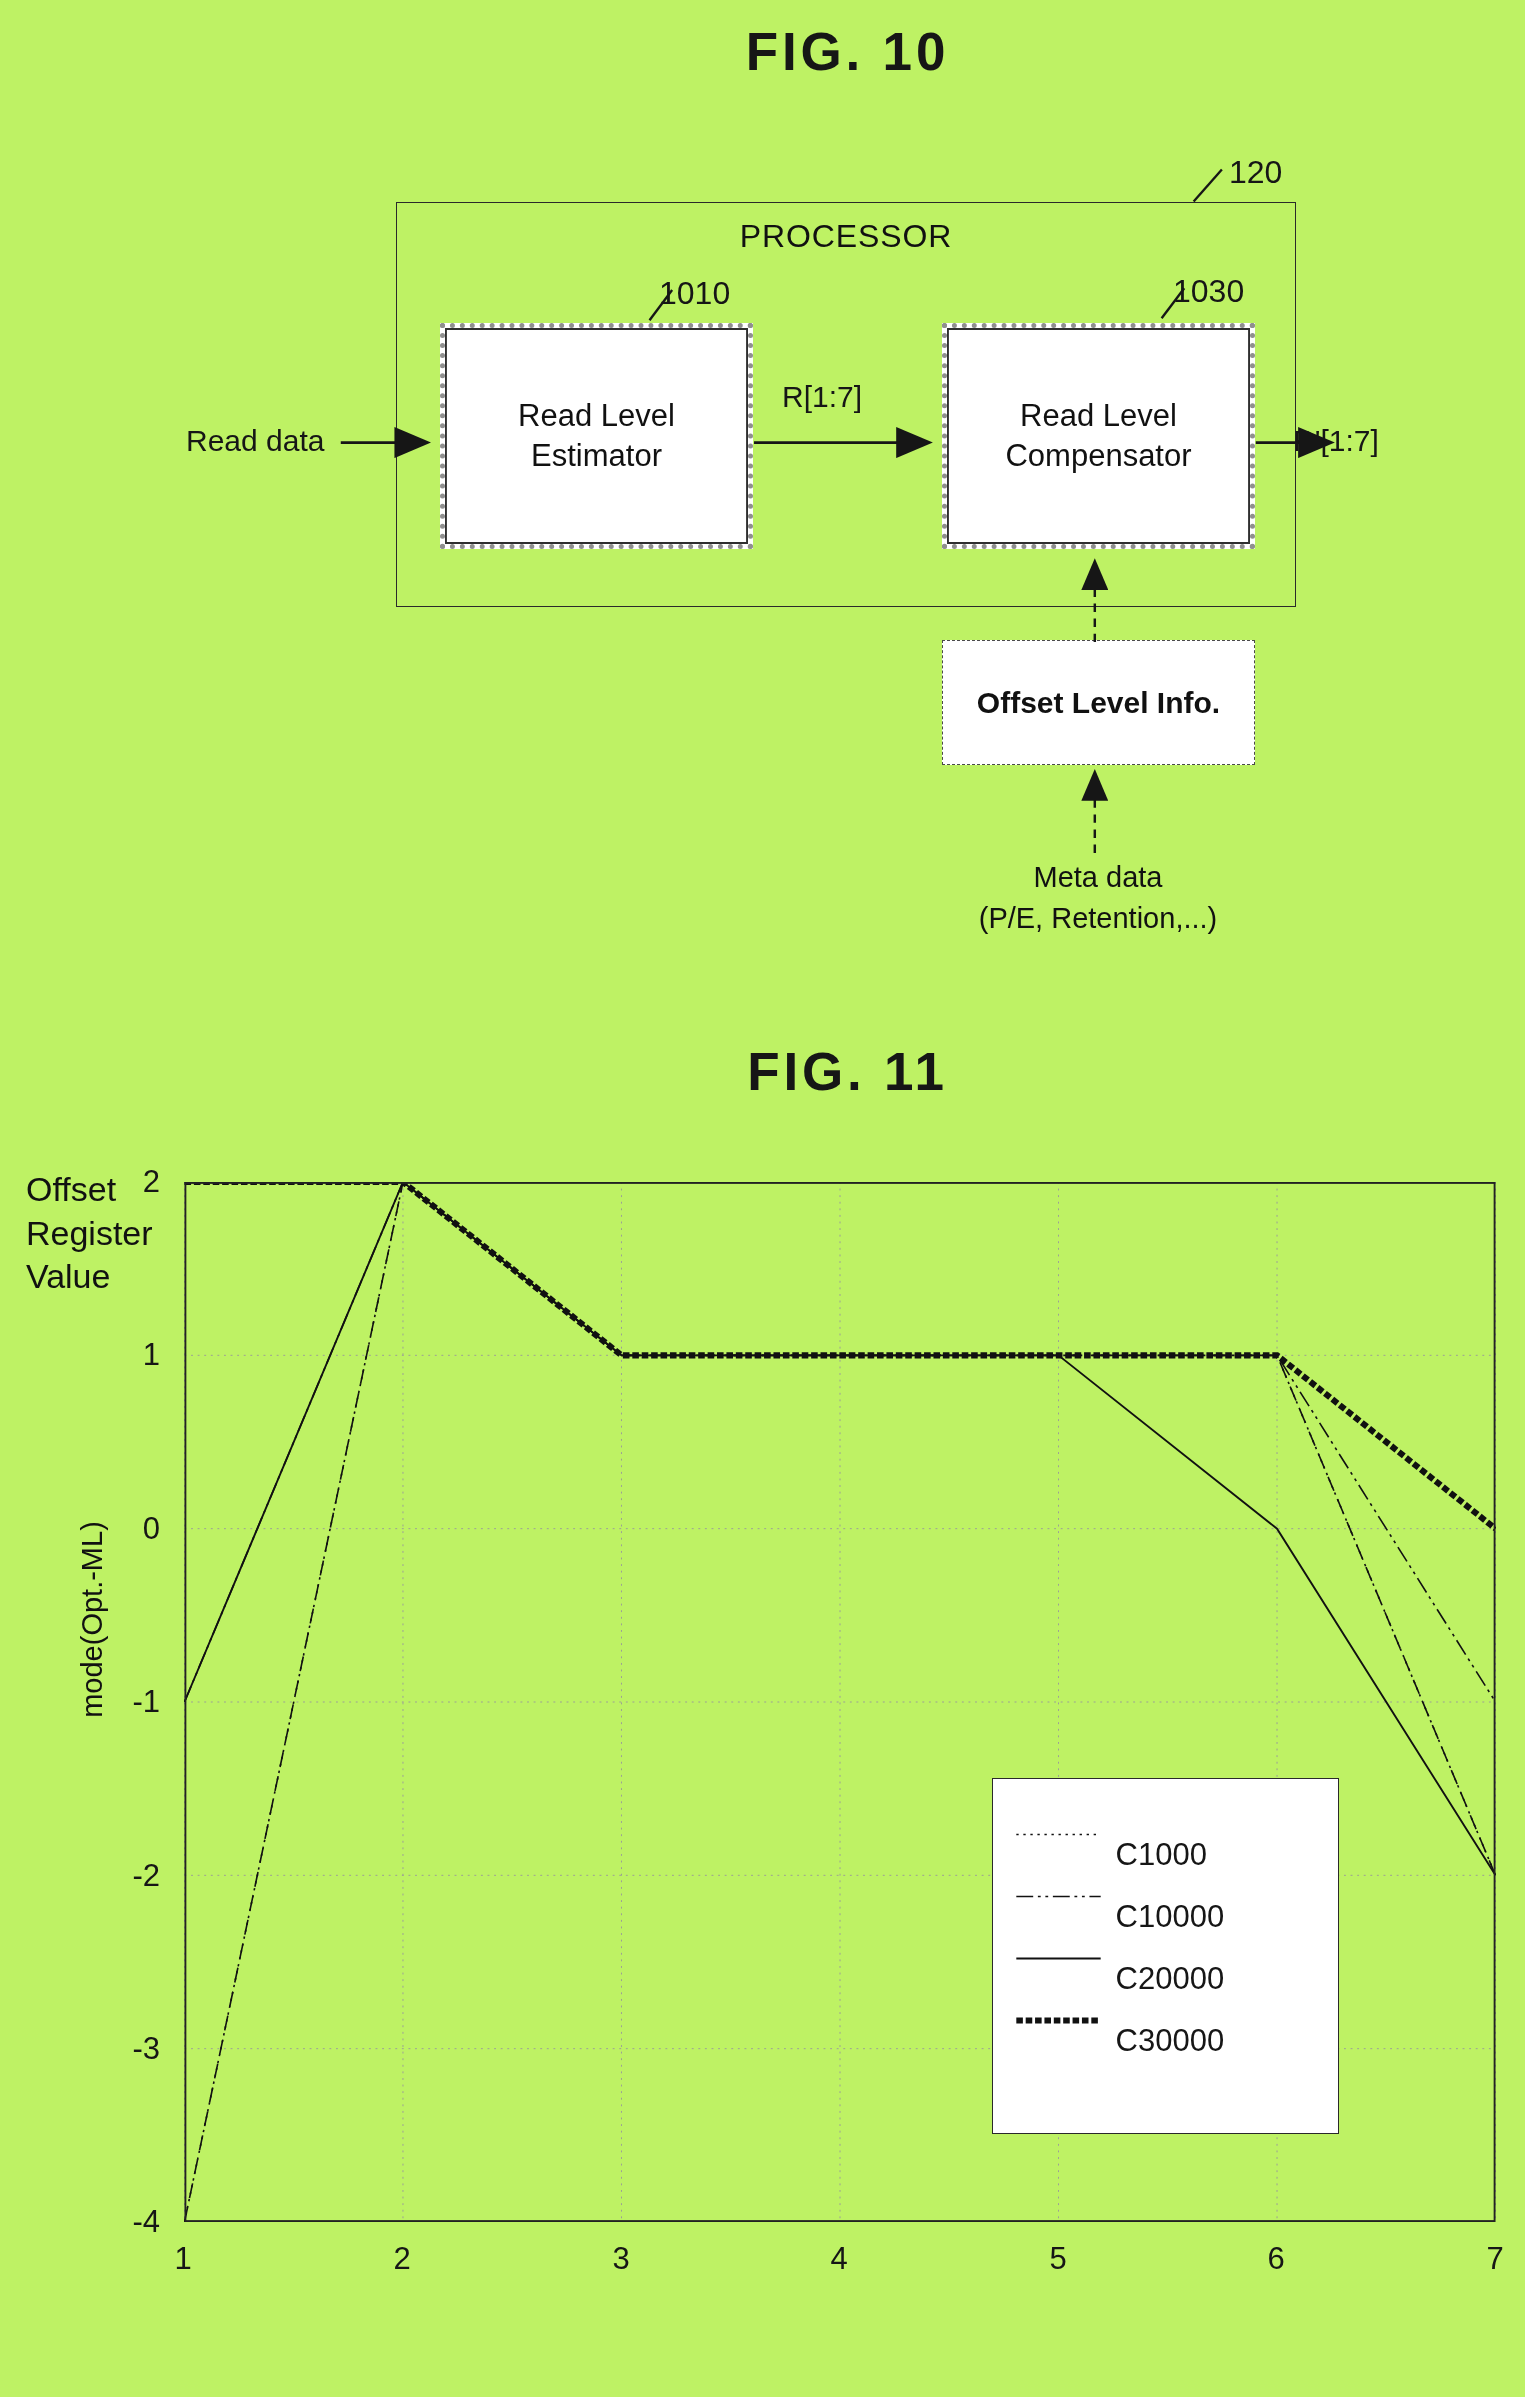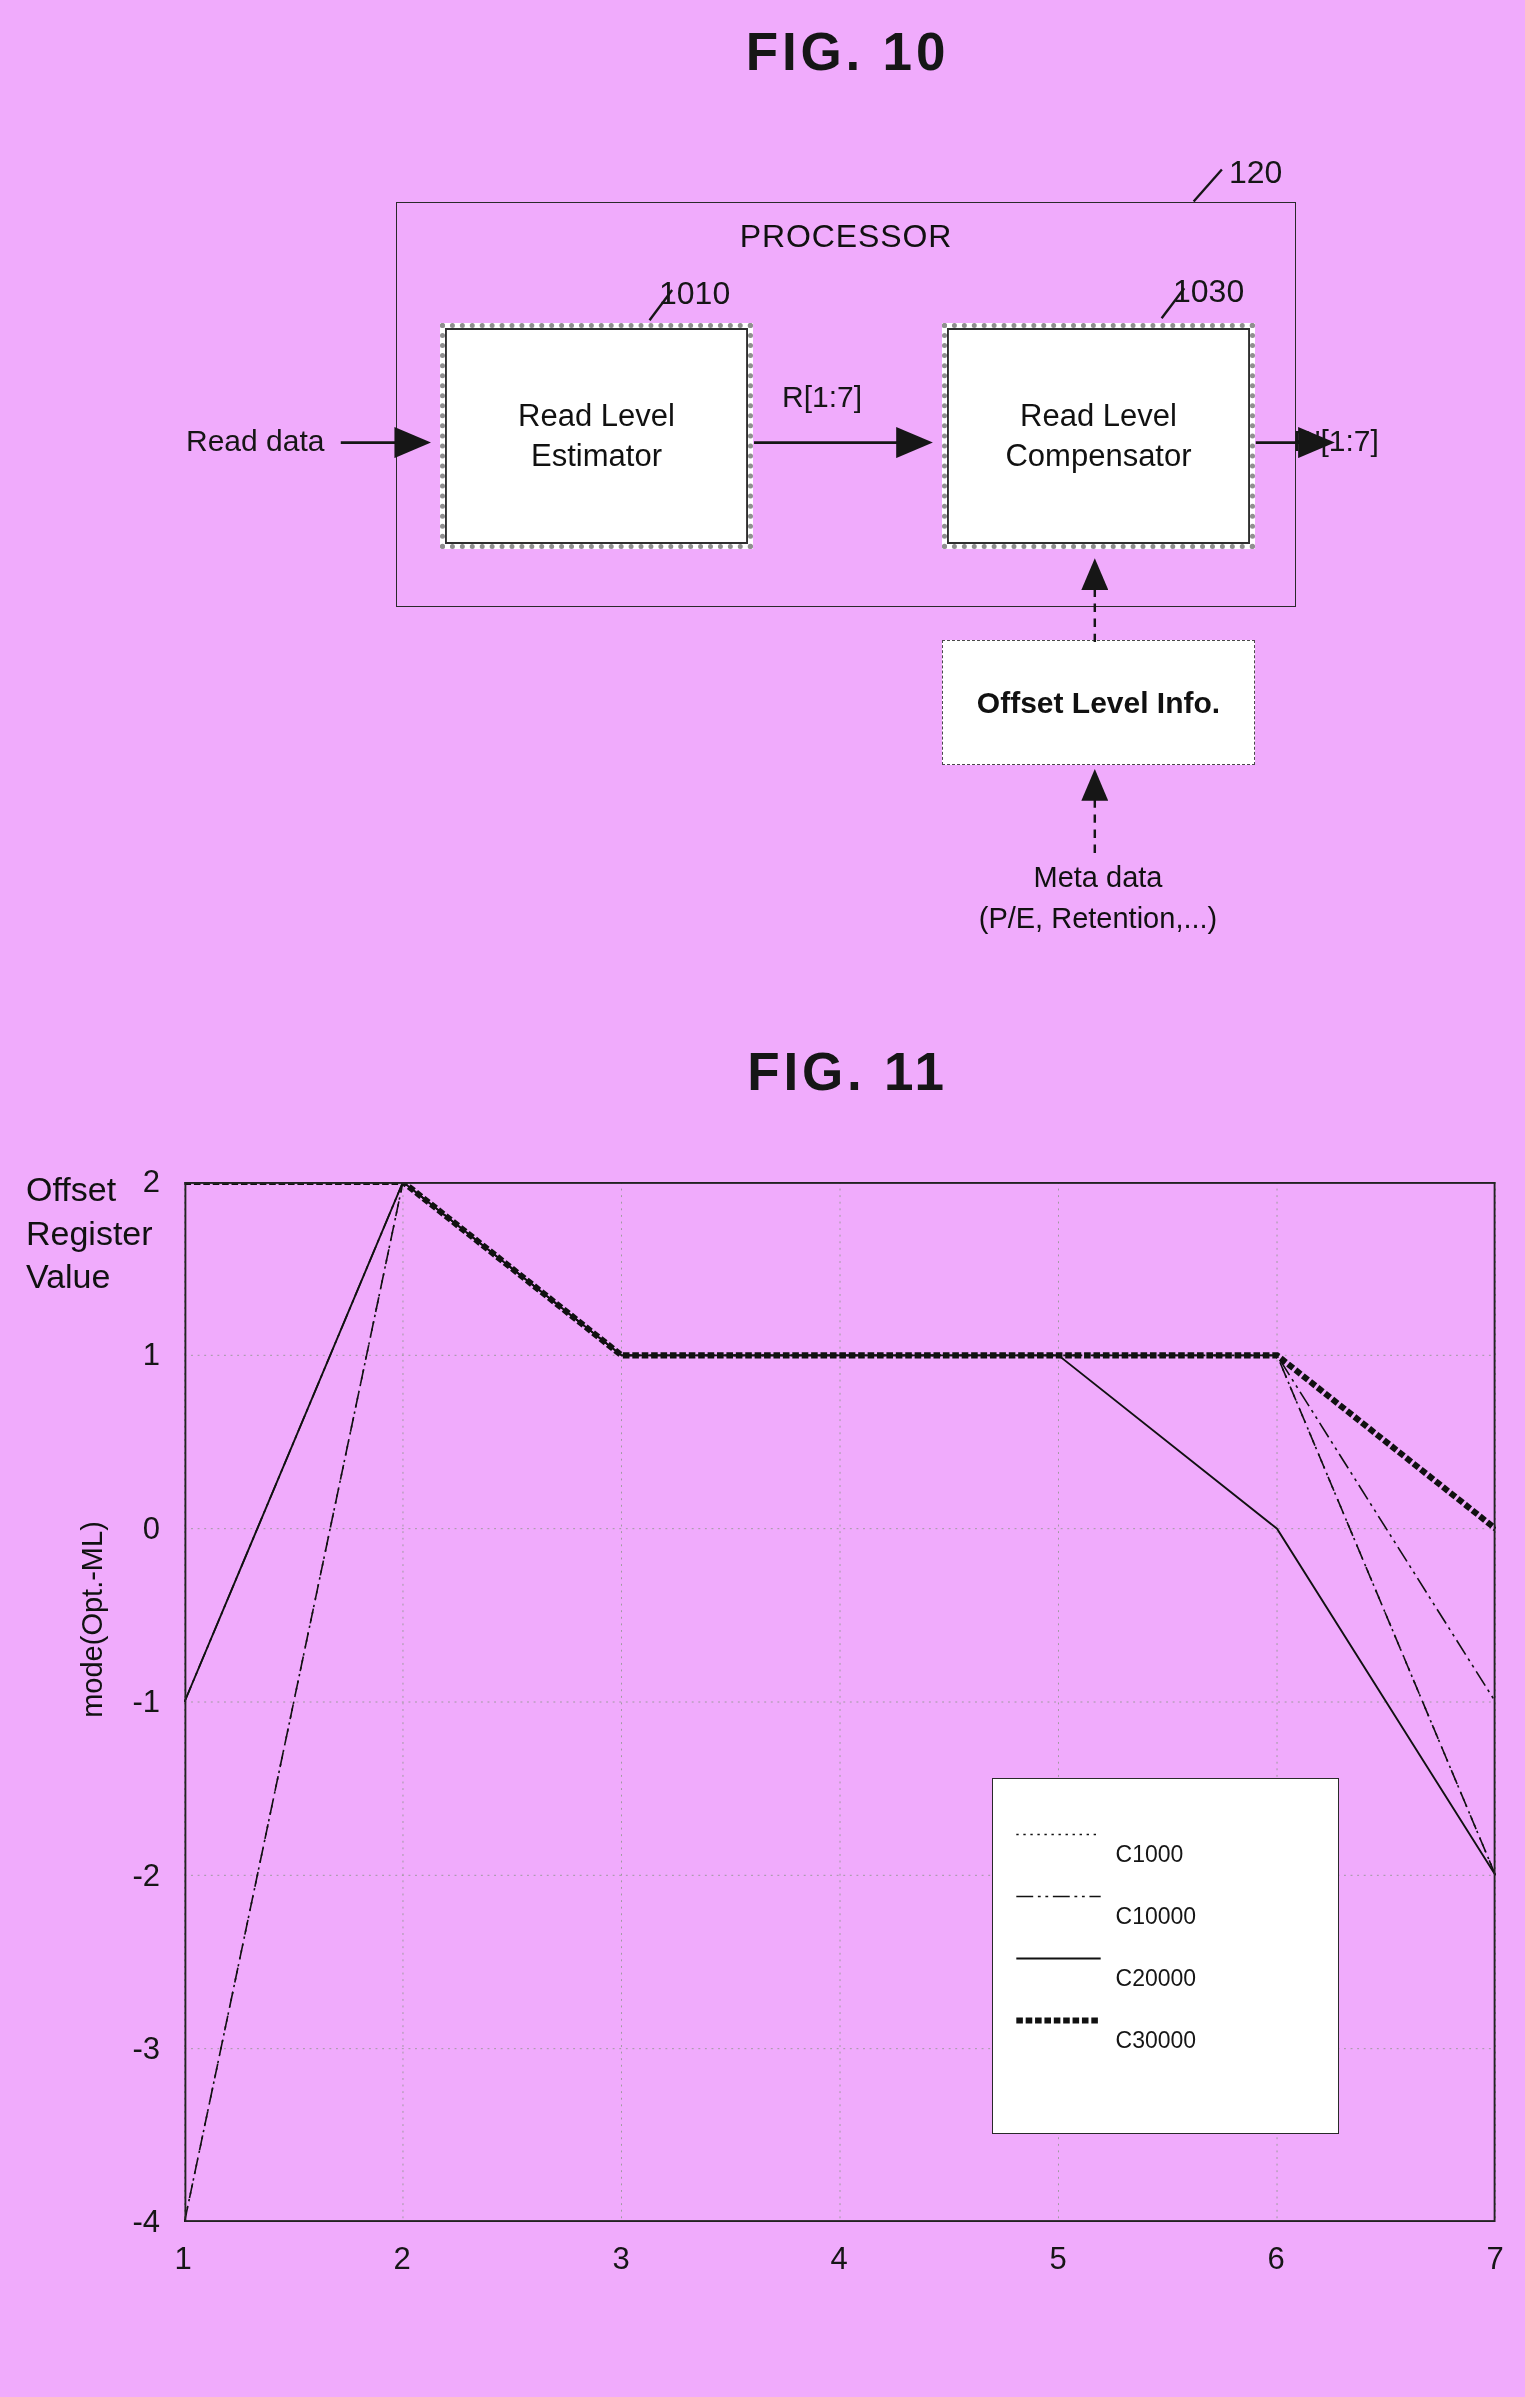--- a/index.html
+++ b/index.html
@@ -2,21 +2,21 @@
 <html style="font-size:15px"><head>
 <meta charset="utf-8">
 <style>
   * { margin:0; padding:0; box-sizing:border-box; }
   html,body { background:#ffffff; }
   body {
     width:1525px; height:2397px;
     font-family:"Liberation Sans", sans-serif;
     color:#111;
   }
-  #page { position:relative; width:1525px; height:2397px; overflow:hidden; background:#f0abfc; }
+  #page { position:relative; width:1525px; height:2397px; overflow:hidden; background:#bef264; }
   .pre { white-space:pre-line; }
 
   .fig-title {
     position:absolute; left:85px; width:1525px; text-align:center;
     font-size:53px; font-weight:600; letter-spacing:3.8px; color:#161616;
   }
   #fig10-title { top:21px; }
   #fig11-title { top:1041px; }
 
   
@@ -78,21 +78,21 @@
   .grid { stroke:#9a9a9a; stroke-width:1; stroke-dasharray:2 5; }
 
   .ytick { position:absolute; left:83px; width:77px; text-align:right; font-size:31px; color:#161616; }
   .xtick { position:absolute; top:2241px; width:56px; text-align:center; font-size:31px; color:#161616; }
 
   #legend {
     position:absolute; left:992px; top:1778px; width:347px; height:356px;
     border:1.9px solid #2a2a2a; background:#fff; padding:24.5px 0 0 22.6px;
   }
   .legend-row { display:flex; align-items:center; gap:15px; height:62px; }
-  .legend-label { font-size:23px; color:#161616;margin-top:40px; }
+  .legend-label { font-size:31px; color:#161616;margin-top:40px; }
 </style>
 </head>
 <body>
 
 <div id="page">
 
   <div class="fig-title" id="fig10-title">FIG. 10</div>
 
   <div id="processor-box"></div>
   <div id="processor-label">PROCESSOR</div>

